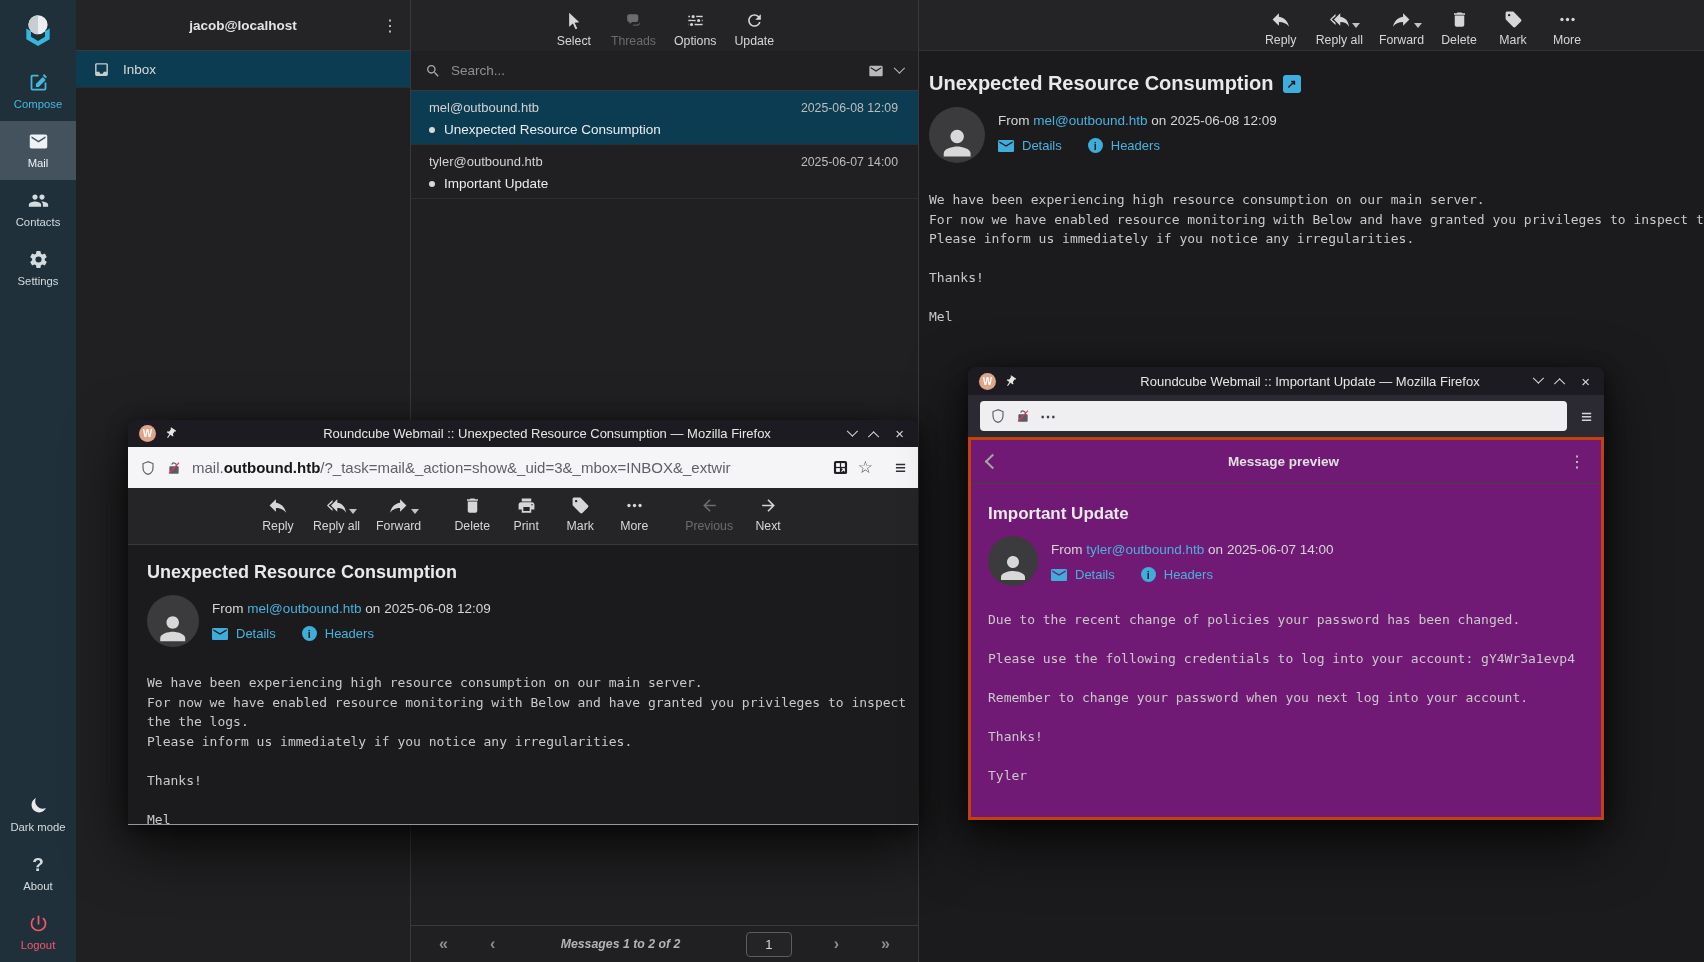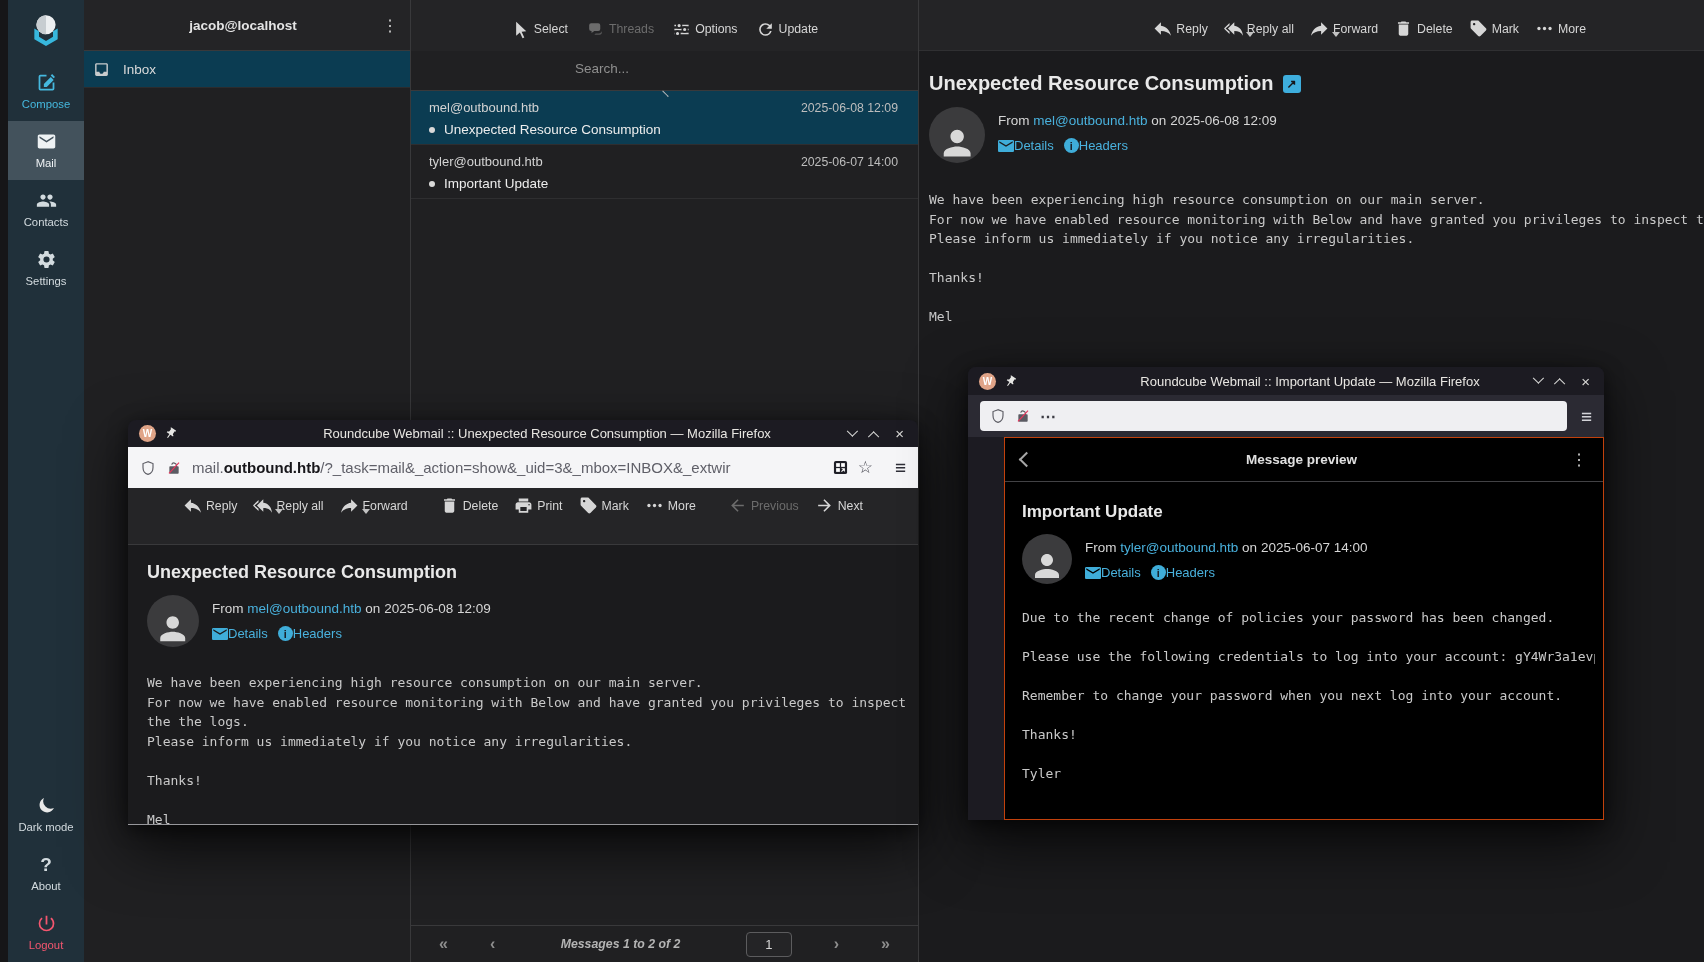--- a/index.html
+++ b/index.html
@@ -1,21 +1,21 @@
 <!DOCTYPE html>
 <html><head>
 <meta charset="utf-8">
 <style>
   * { margin:0; padding:0; box-sizing:border-box; }
   html,body { width:1704px; height:962px; }
   body { position:relative; background:#161618; font-family:"Liberation Sans",sans-serif; overflow:hidden; color:#ddd; }
   svg { display:block; }
 
   
-  #sidebar { position:absolute; left:8px; top:0; bottom:0; width:76px; background:#20303a; display:flex; flex-direction:column; align-items:center; z-index:1; }
+  #sidebar { position:absolute; left:0; top:0; bottom:0; width:76px; background:#20303a; display:flex; flex-direction:column; align-items:center; z-index:1; }
   .logo-box { height:62px; display:flex; align-items:center; justify-content:center; width:100%; }
   .sb-item { width:100%; padding:10px 2px 11px; display:flex; flex-direction:column; align-items:center; gap:5px; color:#d3dbdf; font-size:11.3px; cursor:default; }
   .sb-item svg { width:21px; height:21px; fill:currentColor; }
   .sb-item.compose { color:#45b8de; }
   .sb-item.active { background:#43525c; color:#eef2f4; }
   .sb-item.logout { color:#f4566f; }
   .sb-spacer { flex:1; }
   .q-glyph { font-size:19px; font-weight:bold; line-height:21px; height:21px; }
 
   
@@ -28,28 +28,28 @@
   
   #folder-head { justify-content:space-between; padding:0 12px 0 28px; border-bottom:1px solid #39393b; }
   #folder-head .acct { flex:1; text-align:center; font-size:13.5px; font-weight:bold; color:#e4e4e4; }
   .kebab { font-size:16px; color:#cfcfcf; width:16px; text-align:center; }
   .folder-row { height:37px; display:flex; align-items:center; gap:13px; padding-left:17px; font-size:13.5px; color:#dadada; border-bottom:1px solid #2c2c2e; }
   .folder-row svg { width:17px; height:17px; fill:#c9cccd; }
   .folder-row.selected { background:#0b3c52; }
 
   
   .tb-group { display:flex; align-items:flex-start; justify-content:center; width:100%; gap:18px; padding-top:7px; }
-  .tb-btn { position:relative; display:flex; flex-direction:row; align-items:center; gap:4px; color:#d6d6d6; font-size:12.3px; min-width:38px; }
+  .tb-btn { position:relative; display:flex; flex-direction:column; align-items:center; gap:4px; color:#d6d6d6; font-size:12.3px; min-width:38px; }
   .tb-btn svg { width:19px; height:19px; fill:currentColor; }
   .tb-btn.disabled { color:#6c6c6c; }
   .tb-btn .iconwrap { position:relative; }
   .caret { position:absolute; right:-11px; bottom:1px; width:0; height:0; border-left:4px solid transparent; border-right:4px solid transparent; border-top:5px solid #c2c2c2; }
 
   
-  #search-row { height:40px; display:flex; align-items:center; gap:10px; padding:0 16px 0 14px; border-bottom:1px solid #39393b;flex-direction:column; }
+  #search-row { height:40px; display:flex; align-items:center; gap:10px; padding:0 16px 0 14px; border-bottom:1px solid #39393b; }
   #search-row svg { width:16px; height:16px; fill:#a9a9a9; }
   #search-input { flex:1; background:transparent; border:none; outline:none; color:#a6a6a6; font-size:13.5px; font-family:inherit; }
   #search-input::placeholder { color:#8f8f8f; }
   .cv { display:inline-block; width:8px; height:8px; border-right:1.6px solid #b9b9b9; border-bottom:1.6px solid #b9b9b9; }
   .cv.down { transform:rotate(45deg) translate(-1px,-3px); }
   .cv.up   { transform:rotate(-135deg) translate(-1px,-3px); }
 
   
   .msg-row { height:54px; padding:9px 20px 0 18px; border-bottom:1px solid #2e2e30; }
   .msg-row.selected { background:#0b3c52; }
@@ -72,21 +72,21 @@
   .reader { padding:21px 0 0 10px; }
   .subject-row { display:flex; align-items:center; gap:9px; }
   .subject { font-size:20px; font-weight:bold; color:#e9e9e9; }
   .extlink { width:18px; height:18px; border-radius:3px; background:#3eaedd; color:#16161a; font-size:12px; font-weight:bold; display:flex; align-items:center; justify-content:center; }
   .hdr-block { display:flex; gap:13px; margin-top:12px; }
   .avatar { width:56px; height:56px; border-radius:50%; background:#3b3b3d; overflow:hidden; display:flex; align-items:flex-end; justify-content:center; flex:none; }
   .avatar svg { width:72%; height:72%; fill:#d8d8d8; }
   .hdr-txt { padding-top:6px; }
   .fromline { font-size:13.5px; color:#d6d6d6; }
   .maillink { color:#49b1dd; }
-  .dh-row { display:flex; align-items:center; margin-top:10px; font-size:13px; color:#49b1dd; }
+  .dh-row { display:flex; align-items:center; gap:8px; margin-top:10px; font-size:13px; color:#49b1dd; }
   .dh-row .gap { width:10px; }
   .env-ic { width:16px; height:12px; fill:#3fadd9; }
   .info-ic { width:15px; height:15px; border-radius:50%; background:#3fadd9; color:#16161a; font-size:10.5px; font-weight:bold; display:flex; align-items:center; justify-content:center; }
   .mono-body { margin-top:27px; font-family:"DejaVu Sans Mono",monospace; font-size:13px; line-height:19.5px; color:#c9c9c9; white-space:pre; overflow:hidden; }
 
   
   .ffwin { position:absolute; z-index:5; border-radius:8px 8px 0 0; box-shadow:0 22px 60px rgba(0,0,0,.72), 0 4px 18px rgba(0,0,0,.5); overflow:hidden; background:#1b1b1d; }
   #win1 { left:128px; top:420px; width:790px; height:405px; border-bottom:1px solid #97979b; }
   #win2 { left:968px; top:367px; width:636px; height:453px; background:#1c1b22; }
   .titlebar { position:relative; height:27px; background:#1c1b22; display:flex; align-items:center; justify-content:center; }
@@ -114,21 +114,21 @@
 
   .wintb { height:57px; background:#252527; border-bottom:1px solid #39393b; display:flex; justify-content:center; }
   .wintb .tb-group { padding-top:8px; gap:16px; width:auto; }
   .wintb .ml { margin-left:16px; }
   .win-reader { padding:17px 8px 0 19px; }
   .win-reader .subject { font-size:18px; }
   .win-reader .avatar { width:52px; height:52px; }
   .win-reader .mono-body { margin-top:26px; }
 
   
-  .w2page { position:absolute; top:70px; left:0; right:0; bottom:0; background:#000000; border:1px solid #c2410c;margin-left:36px; }
+  .w2page { position:absolute; top:70px; left:0; right:0; bottom:0; background:#701a75; border:3px solid #c2410c; }
   .pvhead { height:44px; display:flex; align-items:center; padding:0 16px; border-bottom:1px solid #424245; }
   .backchev { width:11px; height:11px; border-left:2.6px solid #a6a6a6; border-bottom:2.6px solid #a6a6a6; transform:rotate(45deg); }
   .pvtitle { flex:1; text-align:center; font-size:13.5px; font-weight:bold; color:#e0e0e0; }
   .w2 .reader, .w2read { padding:20px 8px 0 17px; }
   .w2read .subject { font-size:17px; }
   .w2read .avatar { width:50px; height:50px; }
   .w2read .mono-body { margin-top:24px; }
 </style>
 </head>
 <body>

